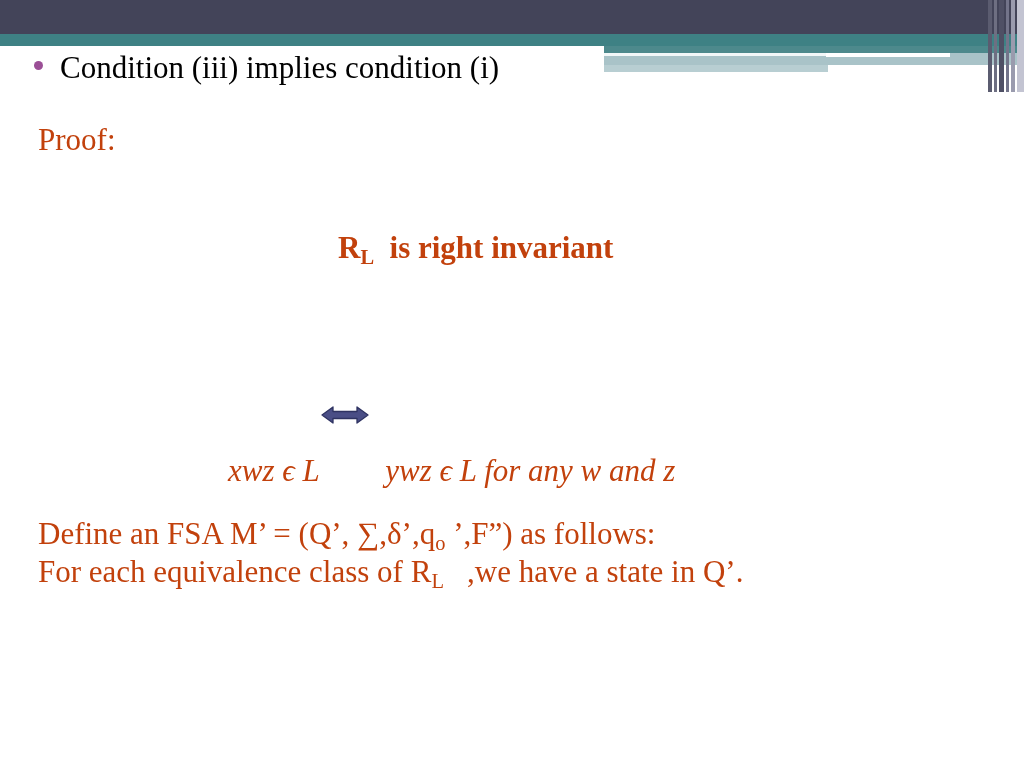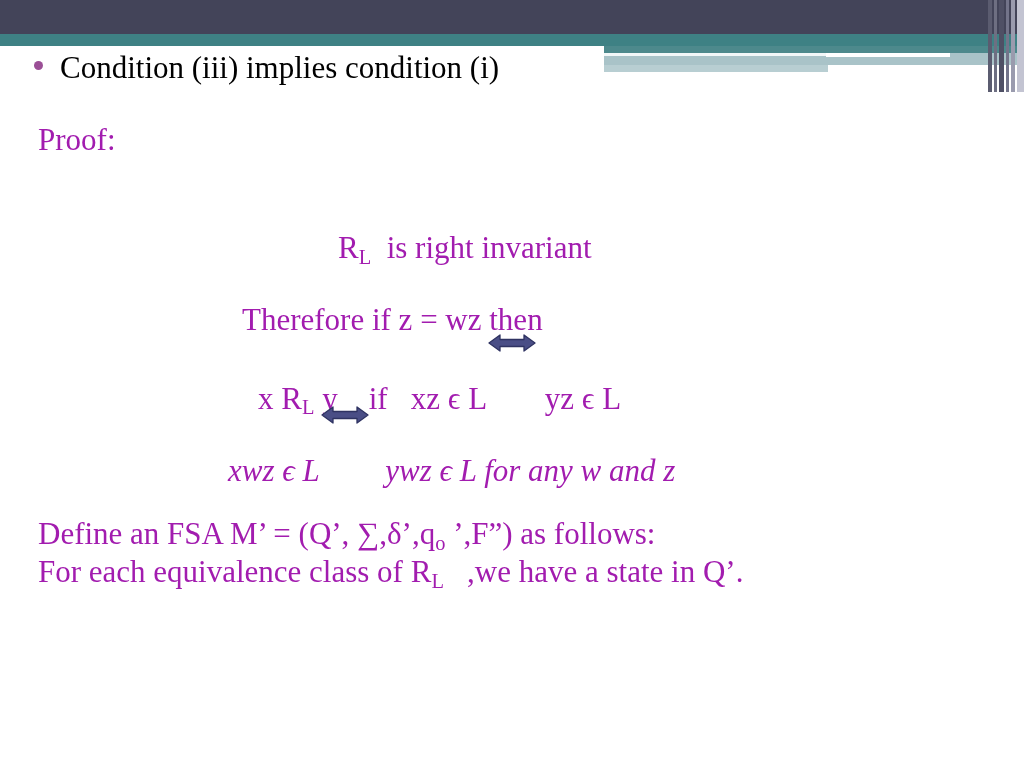--- a/index.html
+++ b/index.html
@@ -89,21 +89,21 @@
   #slide-body {
     position: absolute;
     left: 16px; top: 0;
     width: 1024px; height: 768px;
   }
   .txt {
     position: absolute;
     white-space: pre;
     font-size: 31px;
     line-height: 1.05;
-    color: #a21caf;
+    color: #c2410c;
   }
   .bullet-row {
     position: absolute;
     left: 18px; top: 50px;
     display: flex;
     align-items: baseline;
   }
   .bullet-dot {
     width: 9px; height: 9px;
     border-radius: 50%;
@@ -159,29 +159,23 @@
 
 <div id="slide-body">
 
   <div class="bullet-row">
     <span class="bullet-dot"></span>
     <span class="bullet-text">Condition (iii) implies condition (i)</span>
   </div>
 
   <div class="txt" style="left:22px; top:124px;">Proof:</div>
 
-  <div class="txt" style="left:322px; top:232px;"><span>R</span><sub>L</sub><span>  is right invariant</span></div>
+  <div class="txt" style="left:322px; top:232px;font-weight:bold;"><span>R</span><sub>L</sub><span>  is right invariant</span></div>
 
-  <div class="txt" style="left:242px; top:268px;"><span>x R</span><sub>L</sub><span> y    if   xz ϵ L</span><span class="arrow">
-      <svg viewBox="0 0 48 20" width="48" height="20" xmlns="http://www.w3.org/2000/svg">
-        <path d="M1 10 L12 2 L12 6.5 L36 6.5 L36 2 L47 10 L36 18 L36 13.5 L12 13.5 L12 18 Z" fill="#4a4e86" stroke="#2f3362" stroke-width="1.3" stroke-linejoin="round"></path>
-      </svg>
-    </span><span> yz ϵ L</span></div>
 
-  <div class="txt" style="left:226px; top:304px;">Therefore if z = wz then</div>
 
   <div class="txt" style="left:212px; top:340px;font-style:italic;"><span>xwz ϵ L</span><span class="arrow">
       <svg viewBox="0 0 48 20" width="48" height="20" xmlns="http://www.w3.org/2000/svg">
         <path d="M1 10 L12 2 L12 6.5 L36 6.5 L36 2 L47 10 L36 18 L36 13.5 L12 13.5 L12 18 Z" fill="#4a4e86" stroke="#2f3362" stroke-width="1.3" stroke-linejoin="round"></path>
       </svg>
     </span><span>  ywz ϵ L for any w and z</span></div>
 
 
 
   <div class="txt" style="left:22px; top:556px;"><span>For each equivalence class of R</span><sub>L</sub><span>   ,we have a state in Q’.</span></div>

